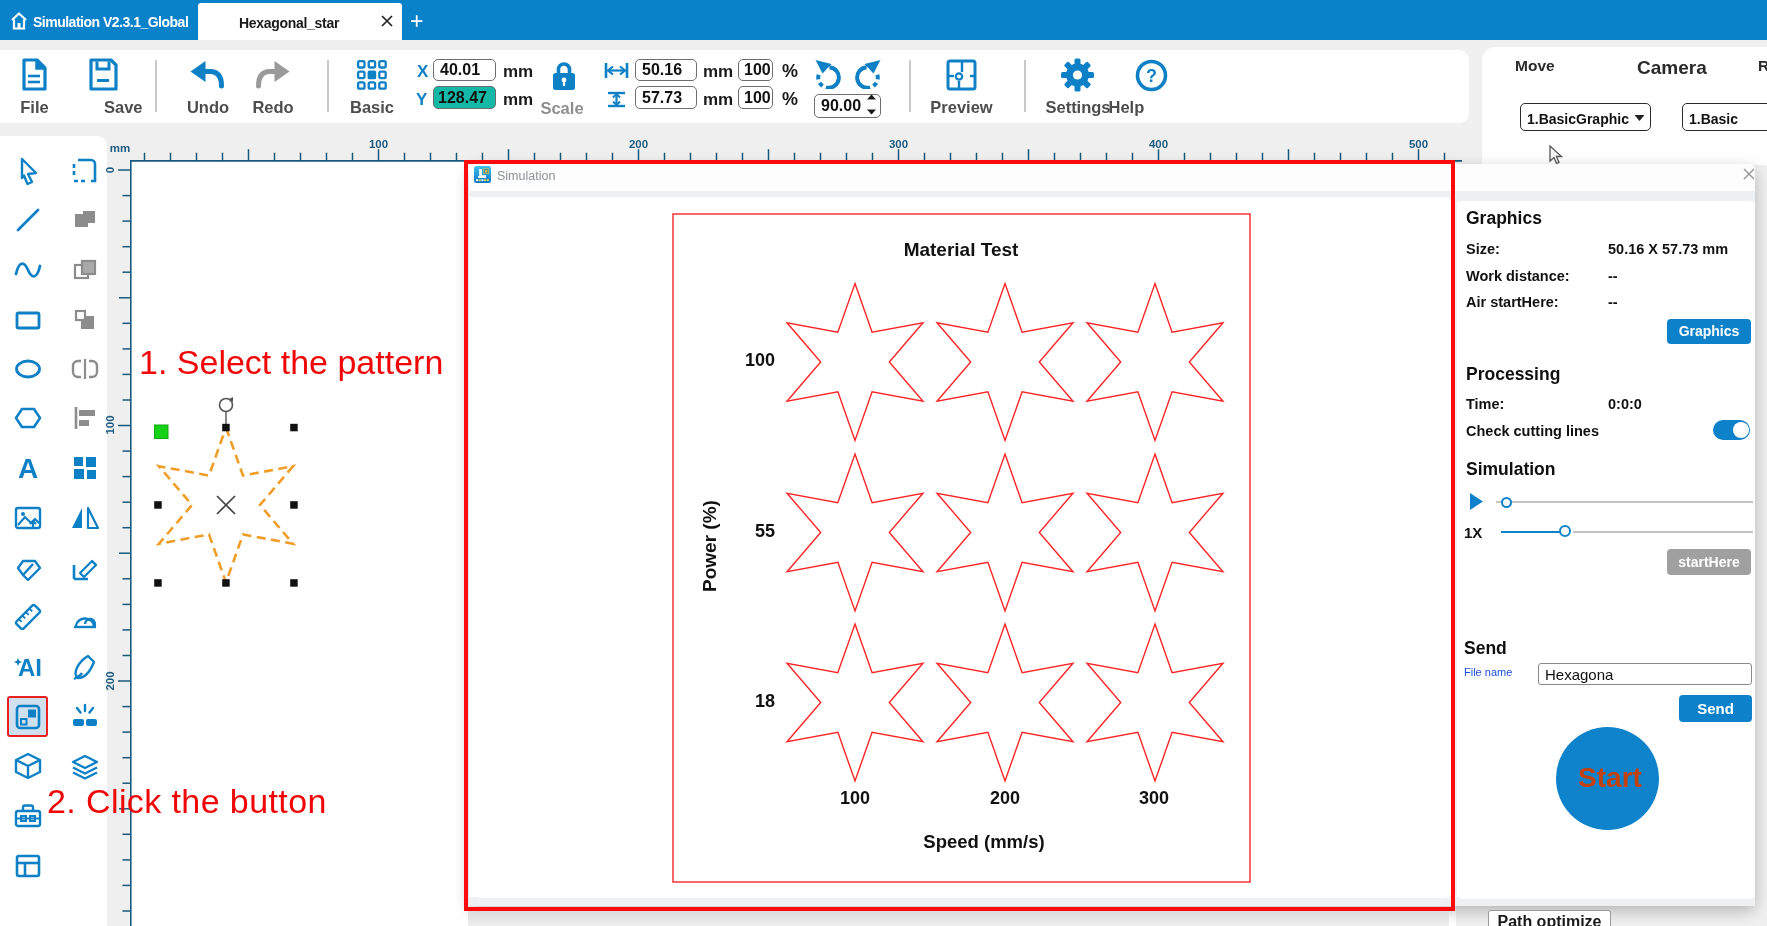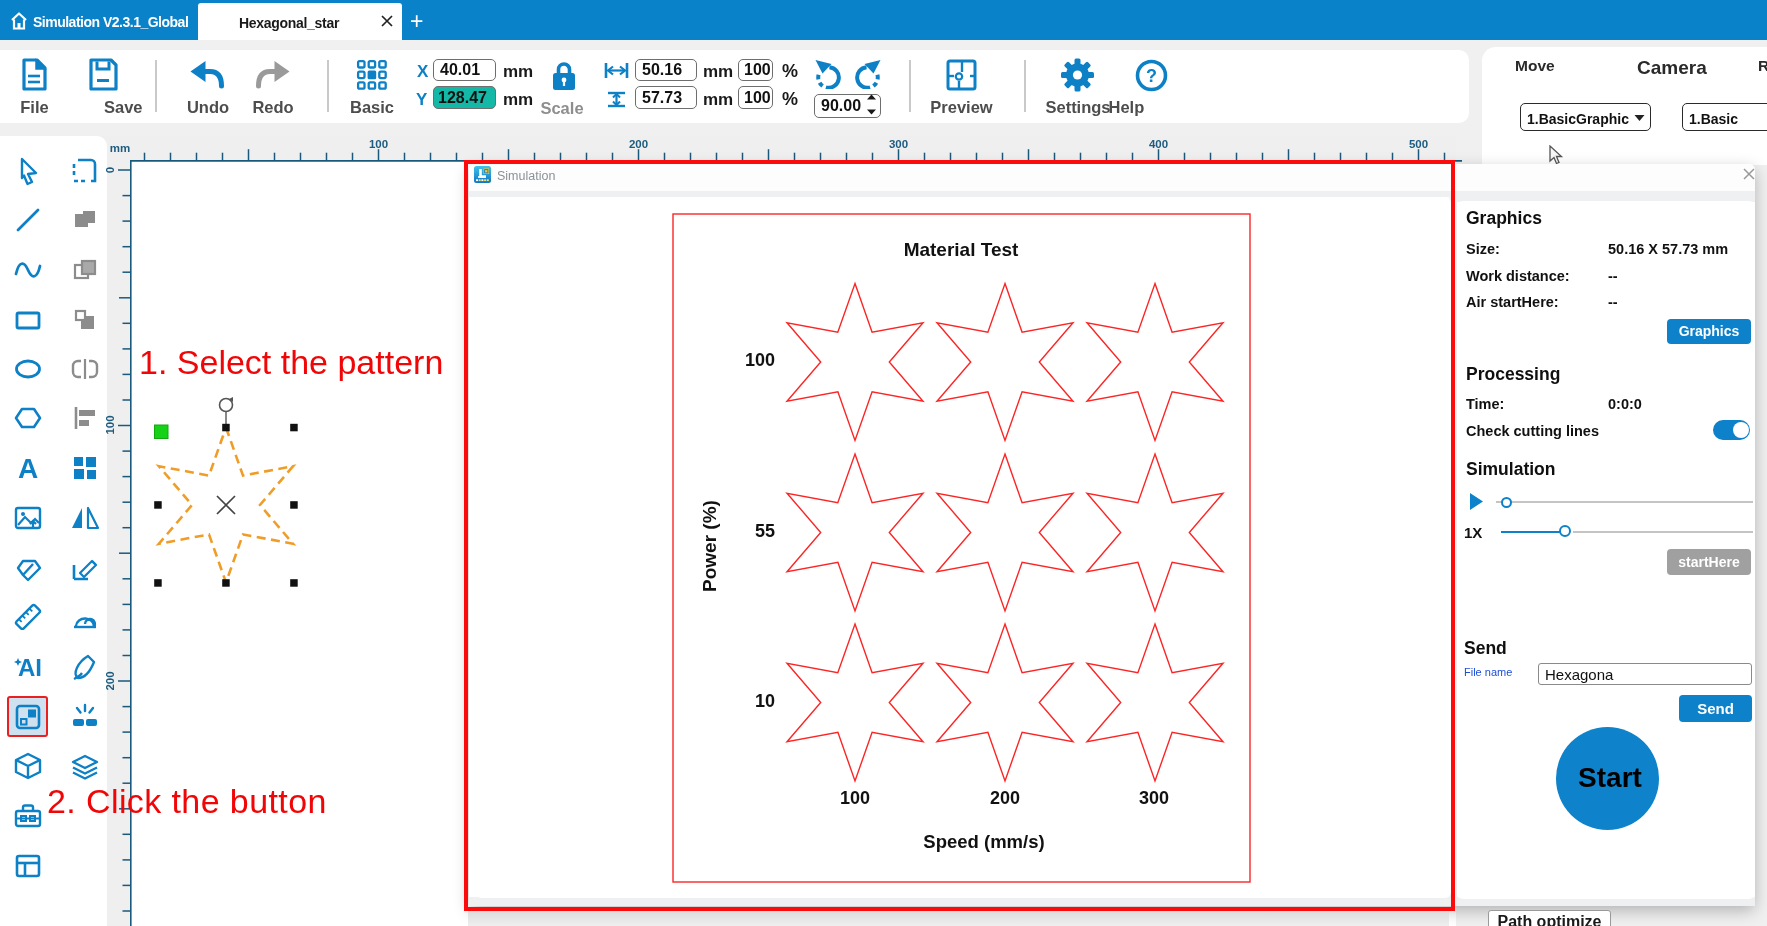--- a/index.html
+++ b/index.html
@@ -438,21 +438,21 @@
 <polygon points="680.0,257.0 697.1,305.8 748.0,296.2 714.3,335.5 748.0,374.8 697.1,365.2 680.0,414.0 662.9,365.2 612.0,374.8 645.7,335.5 612.0,296.2 662.9,305.8" fill="none" stroke="#fb2525" stroke-width="1.4"></polygon>
 <polygon points="380.0,427.0 397.1,475.8 448.0,466.2 414.3,505.5 448.0,544.8 397.1,535.2 380.0,584.0 362.9,535.2 312.0,544.8 345.7,505.5 312.0,466.2 362.8,475.8" fill="none" stroke="#fb2525" stroke-width="1.4"></polygon>
 <polygon points="530.0,427.0 547.1,475.8 598.0,466.2 564.3,505.5 598.0,544.8 547.1,535.2 530.0,584.0 512.9,535.2 462.0,544.8 495.7,505.5 462.0,466.2 512.9,475.8" fill="none" stroke="#fb2525" stroke-width="1.4"></polygon>
 <polygon points="680.0,427.0 697.1,475.8 748.0,466.2 714.3,505.5 748.0,544.8 697.1,535.2 680.0,584.0 662.9,535.2 612.0,544.8 645.7,505.5 612.0,466.2 662.9,475.8" fill="none" stroke="#fb2525" stroke-width="1.4"></polygon>
 </svg>
   </div>
 
 <div class="abs b" style="left:861px;top:239px;width:200px;text-align:center;font-size:19px;color:#111">Material Test</div>
 <div class="abs b" style="left:715px;top:350px;width:60px;text-align:right;font-size:18px;color:#111">100</div>
 <div class="abs b" style="left:715px;top:521px;width:60px;text-align:right;font-size:18px;color:#111">55</div>
-<div class="abs b" style="left:715px;top:691px;width:60px;text-align:right;font-size:18px;color:#111">10</div>
+<div class="abs b" style="left:715px;top:691px;width:60px;text-align:right;font-size:18px;color:#111">18</div>
 <div class="abs b" style="left:610px;top:535px;width:200px;text-align:center;font-size:19px;color:#111;transform:rotate(-90deg);transform-origin:center">Power (%)</div>
 <div class="abs b" style="left:805px;top:788px;width:100px;text-align:center;font-size:18px;color:#111">100</div>
 <div class="abs b" style="left:955px;top:788px;width:100px;text-align:center;font-size:18px;color:#111">200</div>
 <div class="abs b" style="left:1104px;top:788px;width:100px;text-align:center;font-size:18px;color:#111">300</div>
 <div class="abs b" style="left:884px;top:831px;width:200px;text-align:center;font-size:18.5px;color:#111">Speed (mm/s)</div>
 
 <div class="abs b" style="left:1466px;top:208px;font-size:17.5px;color:#0f0f0f">Graphics</div>
 <div class="abs b" style="left:1466px;top:241px;font-size:14.5px;color:#111">Size:</div>
 <div class="abs b" style="left:1608px;top:241px;font-size:14.5px;color:#111">50.16 X 57.73 mm</div>
 <div class="abs b" style="left:1466px;top:267.5px;font-size:14.5px;color:#111">Work distance:</div>
@@ -476,16 +476,16 @@
 <div class="abs" style="left:1501px;top:530.5px;width:60px;height:2.4px;background:#0d82ca"></div>
 <div class="abs" style="left:1573px;top:531px;width:180px;height:1.8px;background:#c4c4c4"></div>
 <div class="abs" style="left:1559px;top:525px;width:12px;height:12px;border:2px solid #0d82ca;border-radius:50%;background:#fff"></div>
 <div class="abs b" style="left:1667px;top:549px;width:84px;height:26px;background:#a0a0a0;border-radius:4px;color:#fff;font-size:14px;text-align:center;line-height:26px">startHere</div>
 <div class="abs b" style="left:1464px;top:638px;font-size:17.5px;color:#0f0f0f">Send</div>
 <div class="abs" style="left:1464px;top:666px;font-size:11px;color:#1d4ed8">File name</div>
 <div class="abs" style="left:1538px;top:662.5px;width:214px;height:22.5px;border:1.5px solid #8a8a8a;border-radius:3px;background:#fff"></div>
 <div class="abs" style="left:1545px;top:666px;font-size:15px;color:#111">Hexagona</div>
 <div class="abs b" style="left:1679px;top:694.5px;width:73px;height:27px;background:#0d82ca;border-radius:4px;color:#fff;font-size:15px;text-align:center;line-height:27px">Send</div>
 <div class="abs" style="left:1556px;top:727px;width:103px;height:103px;background:#0e82cb;border-radius:50%"></div>
-<div class="abs b" style="left:1556px;top:762px;width:108px;text-align:center;font-size:28px;color:#000000">Start</div>
+<div class="abs b" style="left:1556px;top:762px;width:108px;text-align:center;font-size:28px;color:#c2410c">Start</div>
 
 <div class="abs" style="left:463.5px;top:159.5px;width:991px;height:751px;border:4.6px solid #fb0b0b"></div>
 <div class="abs" style="left:468px;top:910.5px;width:981px;height:16px;background:linear-gradient(#dcdcdc,#f0f0f1)"></div>
 <div class="abs b" style="left:1488px;top:910px;width:123px;height:22px;background:#fff;border:1.6px solid #9a9a9a;border-radius:3px 3px 0 0;font-size:16px;color:#1a1a1a;text-align:center;padding-top:2px">Path optimize</div>
 </body></html>

